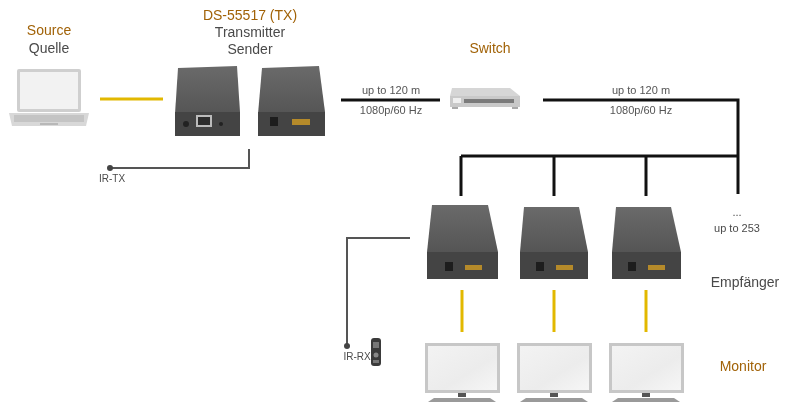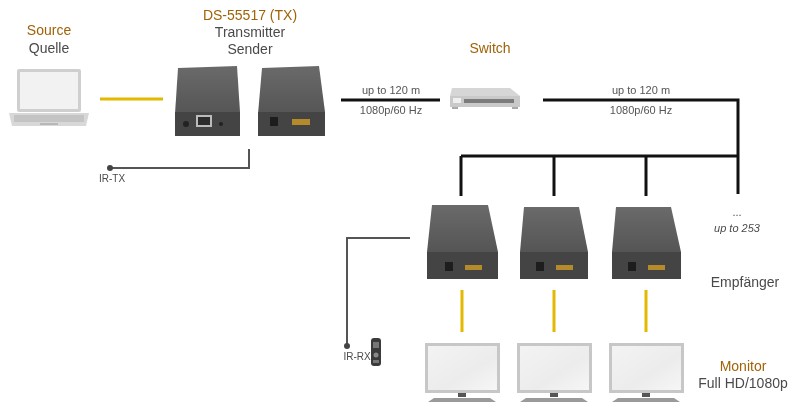--- a/index.html
+++ b/index.html
@@ -142,18 +142,17 @@
   <div class="lbl cable-text" style="left:346px;top:84px;width:90px;">up to 120 m</div>
   <div class="lbl cable-text" style="left:346px;top:104px;width:90px;">1080p/60 Hz</div>
 
   <div class="lbl cable-text" style="left:596px;top:84px;width:90px;">up to 120 m</div>
   <div class="lbl cable-text" style="left:596px;top:104px;width:90px;">1080p/60 Hz</div>
 
   <div class="lbl t13" style="left:92px;top:173px;width:40px;">IR-TX</div>
   <div class="lbl t13" style="left:337px;top:351px;width:40px;">IR-RX</div>
 
   <div class="lbl t11" style="left:722px;top:206px;width:30px;">...</div>
-  <div class="lbl t11" style="left:700px;top:222px;width:74px;font-style:italic;">up to 253</div>
+  <div class="lbl t11" style="left:700px;top:222px;width:74px;">up to 253</div>
   <div class="lbl bold t14" style="left:700px;top:358px;width:86px;">Monitor</div>
 
   <div class="lbl t14" style="left:690px;top:274px;width:110px;">Empfänger</div>
-  <div class="lbl t14" style="left:690px;top:375px;width:106px;">Full HD/1080p</div>
 </div>
 
 </body></html>

